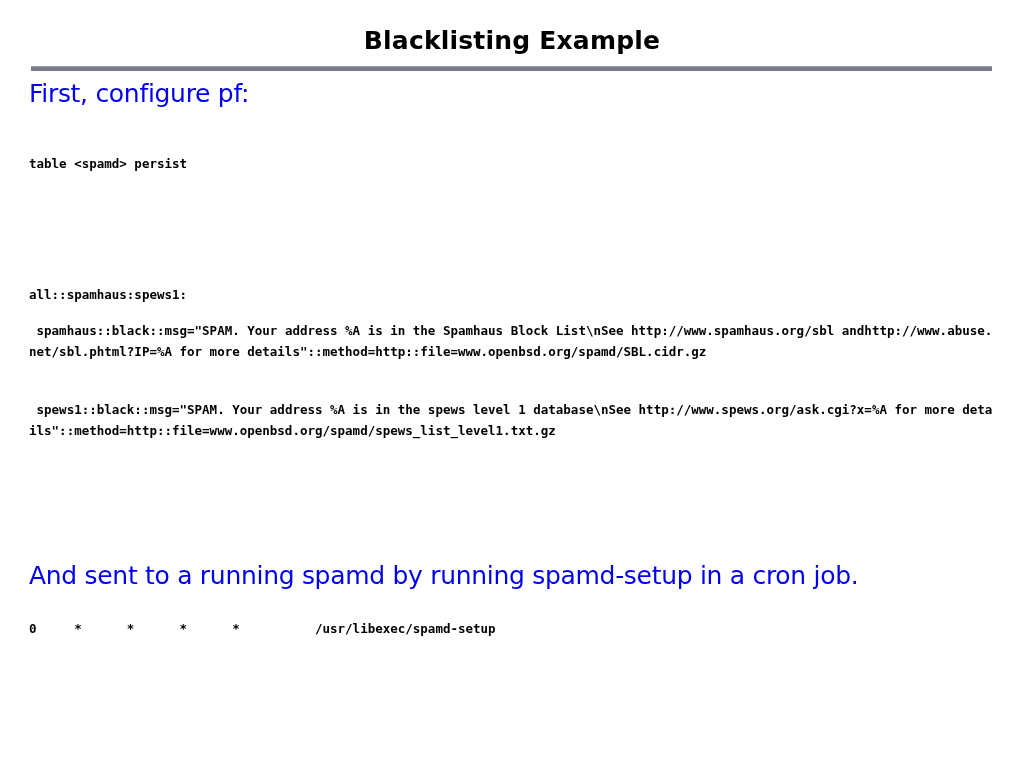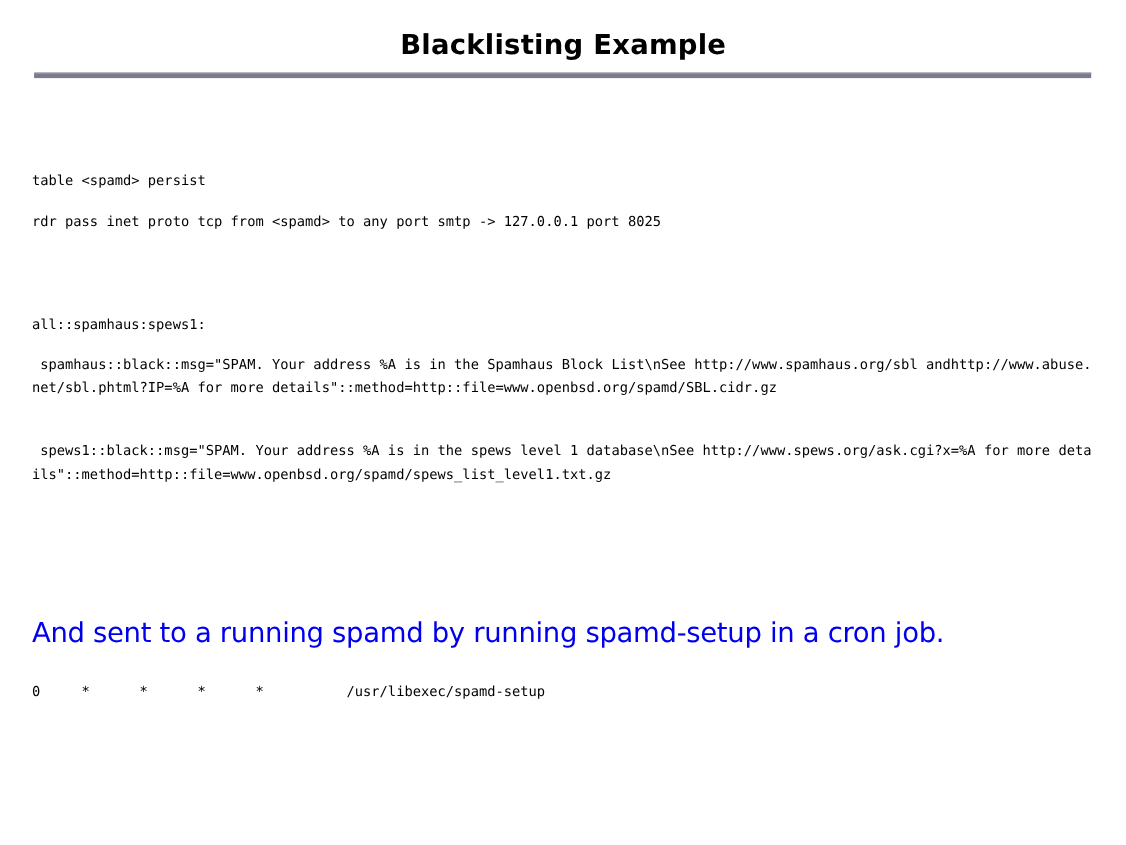--- a/index.html
+++ b/index.html
@@ -52,43 +52,44 @@
     letter-spacing: -0.3px;
   }
   .code {
     position: absolute;
     font-family: "DejaVu Sans Mono", monospace;
     font-size: 12.5px;
     color: #000000;
     line-height: 21px;
     white-space: pre-wrap;
     word-break: break-all;
+    font-weight: bold;
   }
   #h-first      { left: 29px;  top: 79px; }
   #h-blacklists { left: 29px;  top: 250px; }
   #h-sent       { left: 29px;  top: 522px; margin-top: 39px; }
 
   #c-pf-table   { left: 29px;  top: 153px; }
   #c-pf-rdr     { left: 29px;  top: 190px; }
   #c-conf-all   { left: 29px;  top: 284px; text-align: center; }
   #c-conf-spamhaus { left: 29px; top: 320px; width: 966px; }
   #c-conf-spews    { left: 29px; top: 399px; width: 966px; }
   #c-cron       { left: 29px;  top: 618px; }
 </style>
 </head>
 <body>
 
 <div class="slide">
 
   <div class="slide-title">Blacklisting Example</div>
   <div class="title-rule"></div>
 
+  <div class="heading" id="h-first">First, configure pf:</div>
 
   <div class="code" id="c-pf-table">table &lt;spamd&gt; persist</div>
-  <div class="code" id="c-pf-rdr">rdr pass inet proto tcp from &lt;spamd&gt; to any port smtp -&gt; 127.0.0.1 port 8025</div>
 
 
   <div class="code" id="c-conf-all">all::spamhaus:spews1:</div>
   <div class="code" id="c-conf-spamhaus"> spamhaus::black::msg="SPAM. Your address %A is in the Spamhaus Block List\nSee http://www.spamhaus.org/sbl andhttp://www.abuse.net/sbl.phtml?IP=%A for more details"::method=http::file=www.openbsd.org/spamd/SBL.cidr.gz</div>
   <div class="code" id="c-conf-spews"> spews1::black::msg="SPAM. Your address %A is in the spews level 1 database\nSee http://www.spews.org/ask.cgi?x=%A for more details"::method=http::file=www.openbsd.org/spamd/spews_list_level1.txt.gz</div>
 
   <div class="heading" id="h-sent">And sent to a running spamd by running spamd-setup in a cron job.</div>
 
   <div class="code" id="c-cron">0     *      *      *      *          /usr/libexec/spamd-setup</div>
 

